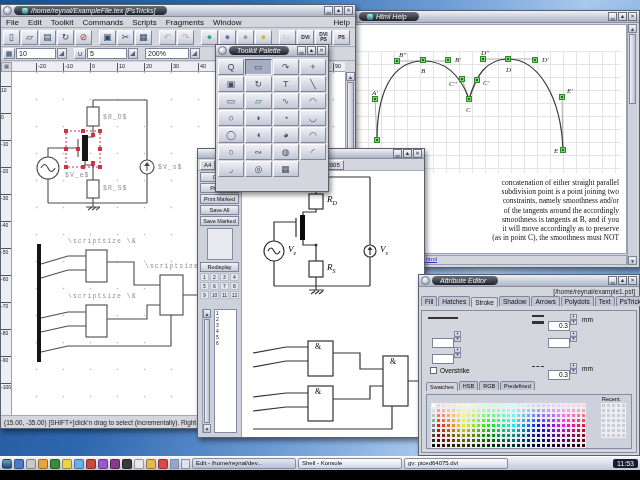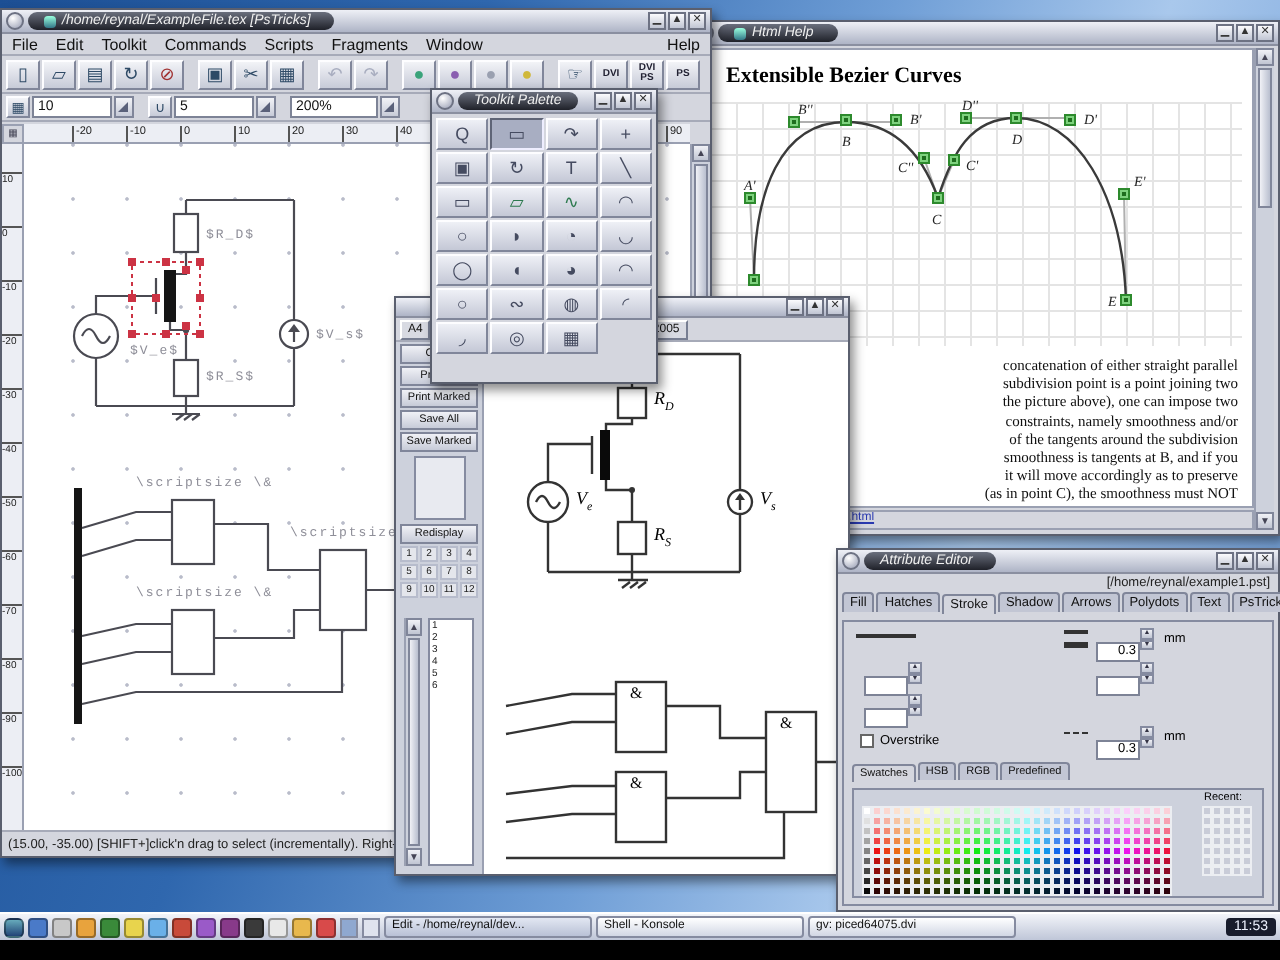--- a/index.html
+++ b/index.html
@@ -80,21 +80,20 @@
           <span class="appdot"></span>
           <span>Html Help</span>
         </span>
       <span class="wbtns">
         <span class="wbtn">▁</span>
         <span class="wbtn">▲</span>
         <span class="wbtn">✕</span>
       </span>
     </div>
     <div style="position:absolute;left:2px;top:13px;right:12px;bottom:13px;background:#fff;border:1px solid #9aa0b2;overflow:hidden;">
-      <div class="serif" style="position:absolute;left:14px;top:7px;font-size:11px;font-weight:bold;color:#000;">Extensible Bezier Curves</div>
       <div style="position:absolute;left:6px;top:26px;width:266px;height:122px;
         background-image:linear-gradient(#e4e4e4 1px,transparent 1px),linear-gradient(90deg,#e4e4e4 1px,transparent 1px);background-size:13px 13px;">
         <svg width="266" height="122" style="position:absolute;left:0;top:0;">
           <path d="M20,48 L22,89 M42,10 H93 M107,28 L114,48 L122,29 M128,8 H180 M207,46 L208,99" stroke="#b0b0b0" stroke-width="1" fill="none"></path>
           <path d="M22,89 C22,45 35,10 68,10 C92,10 106,26 114,48 C121,26 130,8 153,8 C183,8 206,45 208,99" stroke="#3a3a3a" stroke-width="1.2" fill="none"></path>
         </svg>
         <div style="position:absolute;left:0;top:0;width:100%;height:100%;">
             <span class="bzpt" style="left: 17px; top: 45px;"></span>
             <span class="bzlbl" style="left: 17px; top: 38px;">A'</span>
             <span class="bzpt" style="left: 19px; top: 86px;"></span>
@@ -118,23 +117,22 @@
             <span class="bzlbl" style="left: 187px; top: 5px;">D'</span>
             <span class="bzpt" style="left: 204px; top: 43px;"></span>
             <span class="bzlbl" style="left: 212px; top: 36px;">E'</span>
             <span class="bzpt" style="left: 205px; top: 96px;"></span>
             <span class="bzlbl" style="left: 199px; top: 96px;">E</span>
           </div>
       </div>
       <div style="position:absolute;left:70px;top:153px;width:200px;">
           <div class="hline">concatenation of either straight parallel</div>
           <div class="hline">subdivision point is a point joining two</div>
-          <div class="hline">the picture above), one can impose two</div>
           <div class="hline">constraints, namely smoothness and/or</div>
-          <div class="hline">of the tangents around the subdivision</div>
+          <div class="hline">of the tangents around the accordingly</div>
           <div class="hline">smoothness is tangents at B, and if you</div>
           <div class="hline">it will move accordingly as to preserve</div>
           <div class="hline">(as in point C), the smoothness must NOT</div>
         </div>
     </div>
     <div style="position:absolute;left:2px;bottom:2px;right:12px;height:10px;background:#d4d6de;border:1px solid #9aa0b2;
       font-size:6px;color:#2a3ab0;text-decoration:underline;padding:0 3px;overflow:hidden;white-space:nowrap;">jpicedt/help-files/multicurve.html</div>
     <div class="vscroll" style="right:2px;top:13px;bottom:2px;width:10px;">
       <div class="sarrow" style="top:0;">▲</div>
       <div class="sarrow" style="bottom:0;">▼</div>

